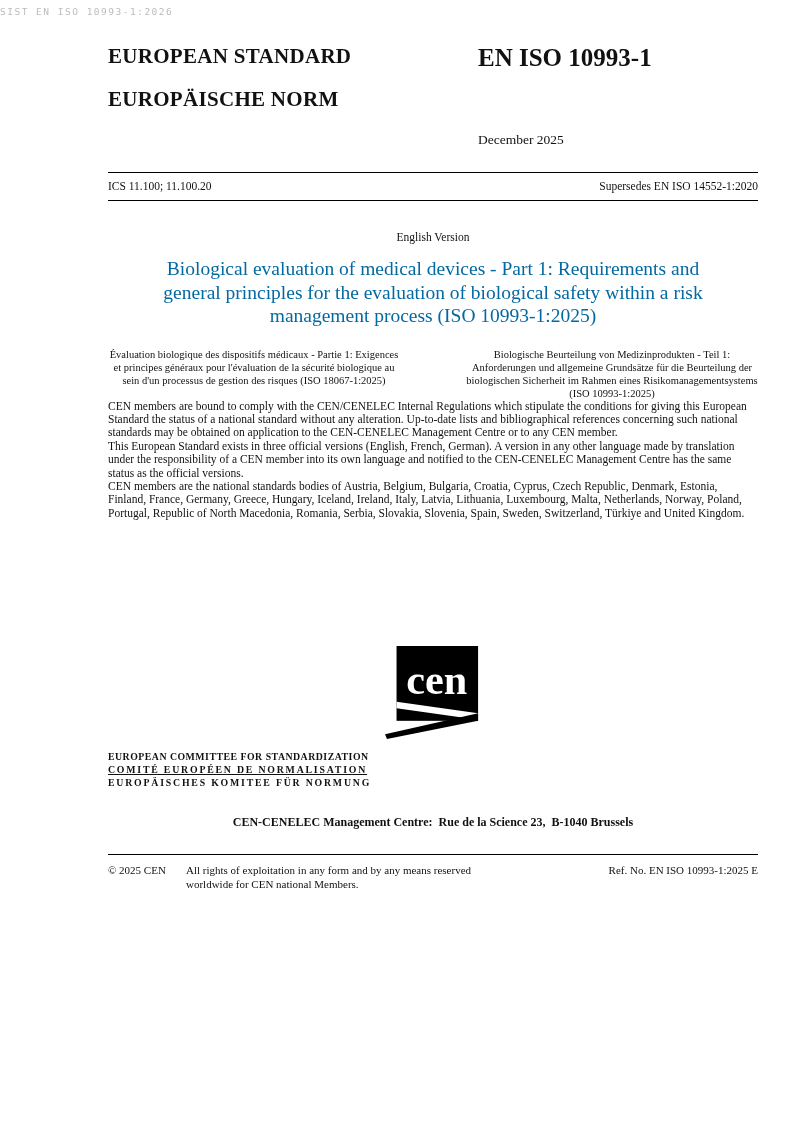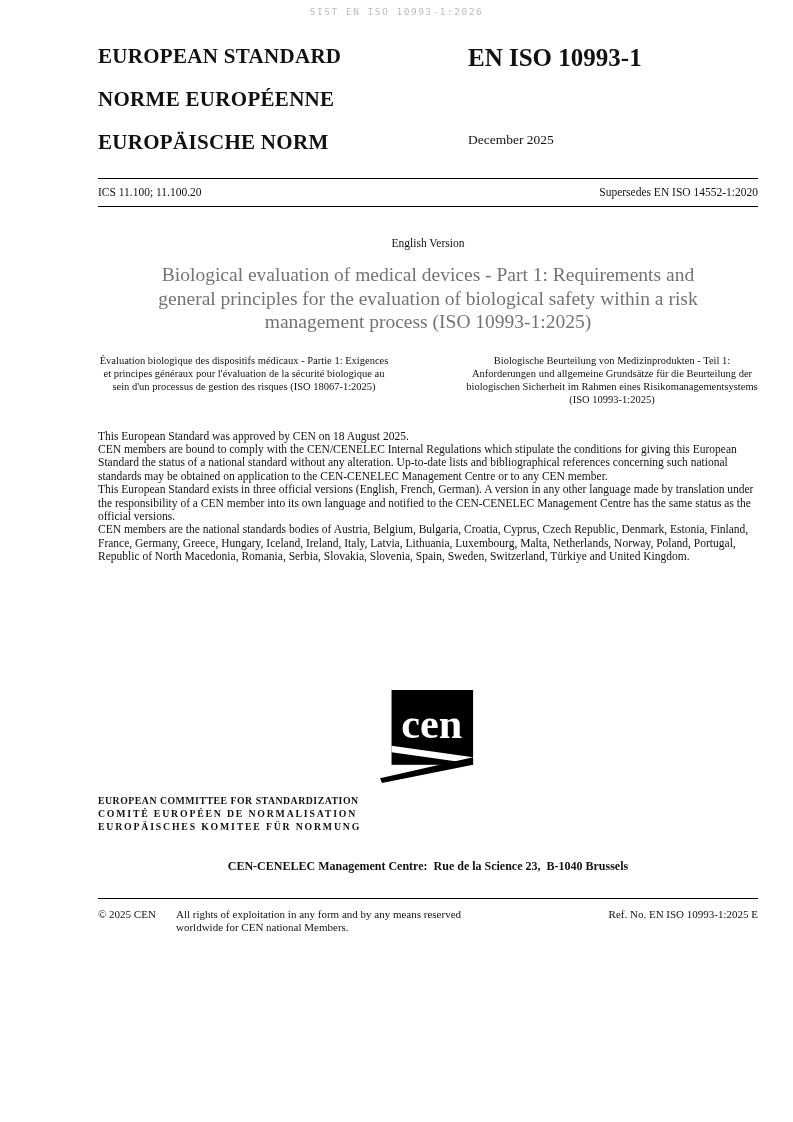--- a/index.html
+++ b/index.html
@@ -4,24 +4,24 @@
 <style>
   * { margin: 0; padding: 0; box-sizing: border-box; }
   html, body { background: #e9e9e9; }
   body { font-family: "Liberation Serif", serif; color: #111; }
   .page {
     width: 793px; height: 1122px; background: #fff;
     position: relative; overflow: hidden; margin: 0 auto;
   }
   .watermark {
     position: absolute; top: 6px; left: 0; width: 100%;
-    text-align: center; font-family: "DejaVu Sans Mono", monospace;
+    text-align: left; font-family: "DejaVu Sans Mono", monospace;
     font-size: 9.5px; letter-spacing: 1.5px; color: #bcbcbc;
   }
-  .content { position: absolute; left: 98px; right: 35px; top: 0; }
+  .content { position: absolute; left: 108px; right: 35px; top: 0; }
 
   
   .header { display: flex; margin-top: 44px; }
   .header-left { width: 370px; }
   .lang-title {
     font-size: 21px; font-weight: bold; letter-spacing: 0.3px;
     line-height: 24px; margin-bottom: 19px;
   }
   .lang-title:last-child { margin-bottom: 0; }
   .header-right { flex: 1; }
@@ -32,39 +32,39 @@
   .rule-1 { margin-top: 24px; }
   .ics-row {
     display: flex; justify-content: space-between;
     font-size: 11.5px; padding: 7px 0 8px 0;
   }
 
   .version-label { text-align: center; font-size: 11.5px; margin-top: 30px; }
 
   .main-title {
     width: 566px; margin: 14px auto 0 auto; text-align: center;
-    font-size: 19.5px; font-weight: normal; line-height: 23.5px; color: #737373;
+    font-size: 19.5px; font-weight: normal; line-height: 23.5px; color: #0369a1;
   }
 
   .translations { display: flex; justify-content: space-between; margin-top: 20px; }
   .trans-col {
     width: 292px; font-size: 10.5px; line-height: 13px; text-align: center;
   }
 
   .body-par { font-size: 11.5px; line-height: 13.4px; }
   .body-par.first { margin-top: 24px; }
 
   .logo-block { margin-top: 126px; text-align: center; }
   .cen-logo { display: inline-block; }
   .committee {
     margin-top: 6px; text-align: left; font-weight: bold;
     font-size: 9.8px; line-height: 13px;
   }
   .committee div:nth-child(1) { letter-spacing: 0.5px; }
-  .committee div:nth-child(2) { letter-spacing: 1.8px; }
+  .committee div:nth-child(2) { letter-spacing: 1.8px; text-decoration: underline; }
   .committee div:nth-child(3) { letter-spacing: 1.8px; }
 
   .mgmt-centre {
     margin-top: 26px; text-align: center; font-weight: bold;
     font-size: 12px; white-space: pre-wrap;
   }
 
   .footer-rule { margin-top: 24px; }
   .footer { display: flex; margin-top: 9px; font-size: 11px; line-height: 13.5px; }
   .copyright { width: 78px; flex-shrink: 0; }
@@ -75,21 +75,20 @@
 <body>
 
 <div class="page">
   <div class="watermark">SIST EN ISO 10993-1:2026</div>
 
   <div class="content">
 
     <div class="header">
       <div class="header-left">
         <div class="lang-title">EUROPEAN STANDARD</div>
-        <div class="lang-title">NORME EUROPÉENNE</div>
         <div class="lang-title">EUROPÄISCHE NORM</div>
       </div>
       <div class="header-right">
         <div class="std-number">EN ISO 10993-1</div>
         <div class="std-date">December 2025</div>
       </div>
     </div>
 
     <div class="rule rule-1"></div>
 
@@ -102,21 +101,20 @@
 
     <div class="version-label">English Version</div>
 
     <h1 class="main-title">Biological evaluation of medical devices - Part 1: Requirements and general principles for the evaluation of biological safety within a risk management process (ISO 10993-1:2025)</h1>
 
     <div class="translations">
       <div class="trans-col">Évaluation biologique des dispositifs médicaux - Partie 1: Exigences et principes généraux pour l'évaluation de la sécurité biologique au sein d'un processus de gestion des risques (ISO 18067-1:2025)</div>
       <div class="trans-col">Biologische Beurteilung von Medizinprodukten - Teil 1: Anforderungen und allgemeine Grundsätze für die Beurteilung der biologischen Sicherheit im Rahmen eines Risikomanagementsystems (ISO 10993-1:2025)</div>
     </div>
 
-    <p class="body-par first">This European Standard was approved by CEN on 18 August 2025.</p>
     <p class="body-par">CEN members are bound to comply with the CEN/CENELEC Internal Regulations which stipulate the conditions for giving this European Standard the status of a national standard without any alteration. Up-to-date lists and bibliographical references concerning such national standards may be obtained on application to the CEN-CENELEC Management Centre or to any CEN member.</p>
     <p class="body-par">This European Standard exists in three official versions (English, French, German). A version in any other language made by translation under the responsibility of a CEN member into its own language and notified to the CEN-CENELEC Management Centre has the same status as the official versions.</p>
     <p class="body-par">CEN members are the national standards bodies of Austria, Belgium, Bulgaria, Croatia, Cyprus, Czech Republic, Denmark, Estonia, Finland, France, Germany, Greece, Hungary, Iceland, Ireland, Italy, Latvia, Lithuania, Luxembourg, Malta, Netherlands, Norway, Poland, Portugal, Republic of North Macedonia, Romania, Serbia, Slovakia, Slovenia, Spain, Sweden, Switzerland, Türkiye and United Kingdom.</p>
 
     <div class="logo-block">
       <svg class="cen-logo" viewBox="0 0 100 98" width="96" height="94" xmlns="http://www.w3.org/2000/svg">
         <rect x="12" y="0" width="85" height="78" fill="#000"></rect>
         <polygon points="12,58 97,70 97,77 12,65" fill="#fff"></polygon>
         <polygon points="0,92 97,70 97,78 2,97" fill="#000"></polygon>
         <text x="54" y="50" text-anchor="middle" font-size="44" font-weight="bold" fill="#fff" font-family="Liberation Serif, serif">cen</text>

